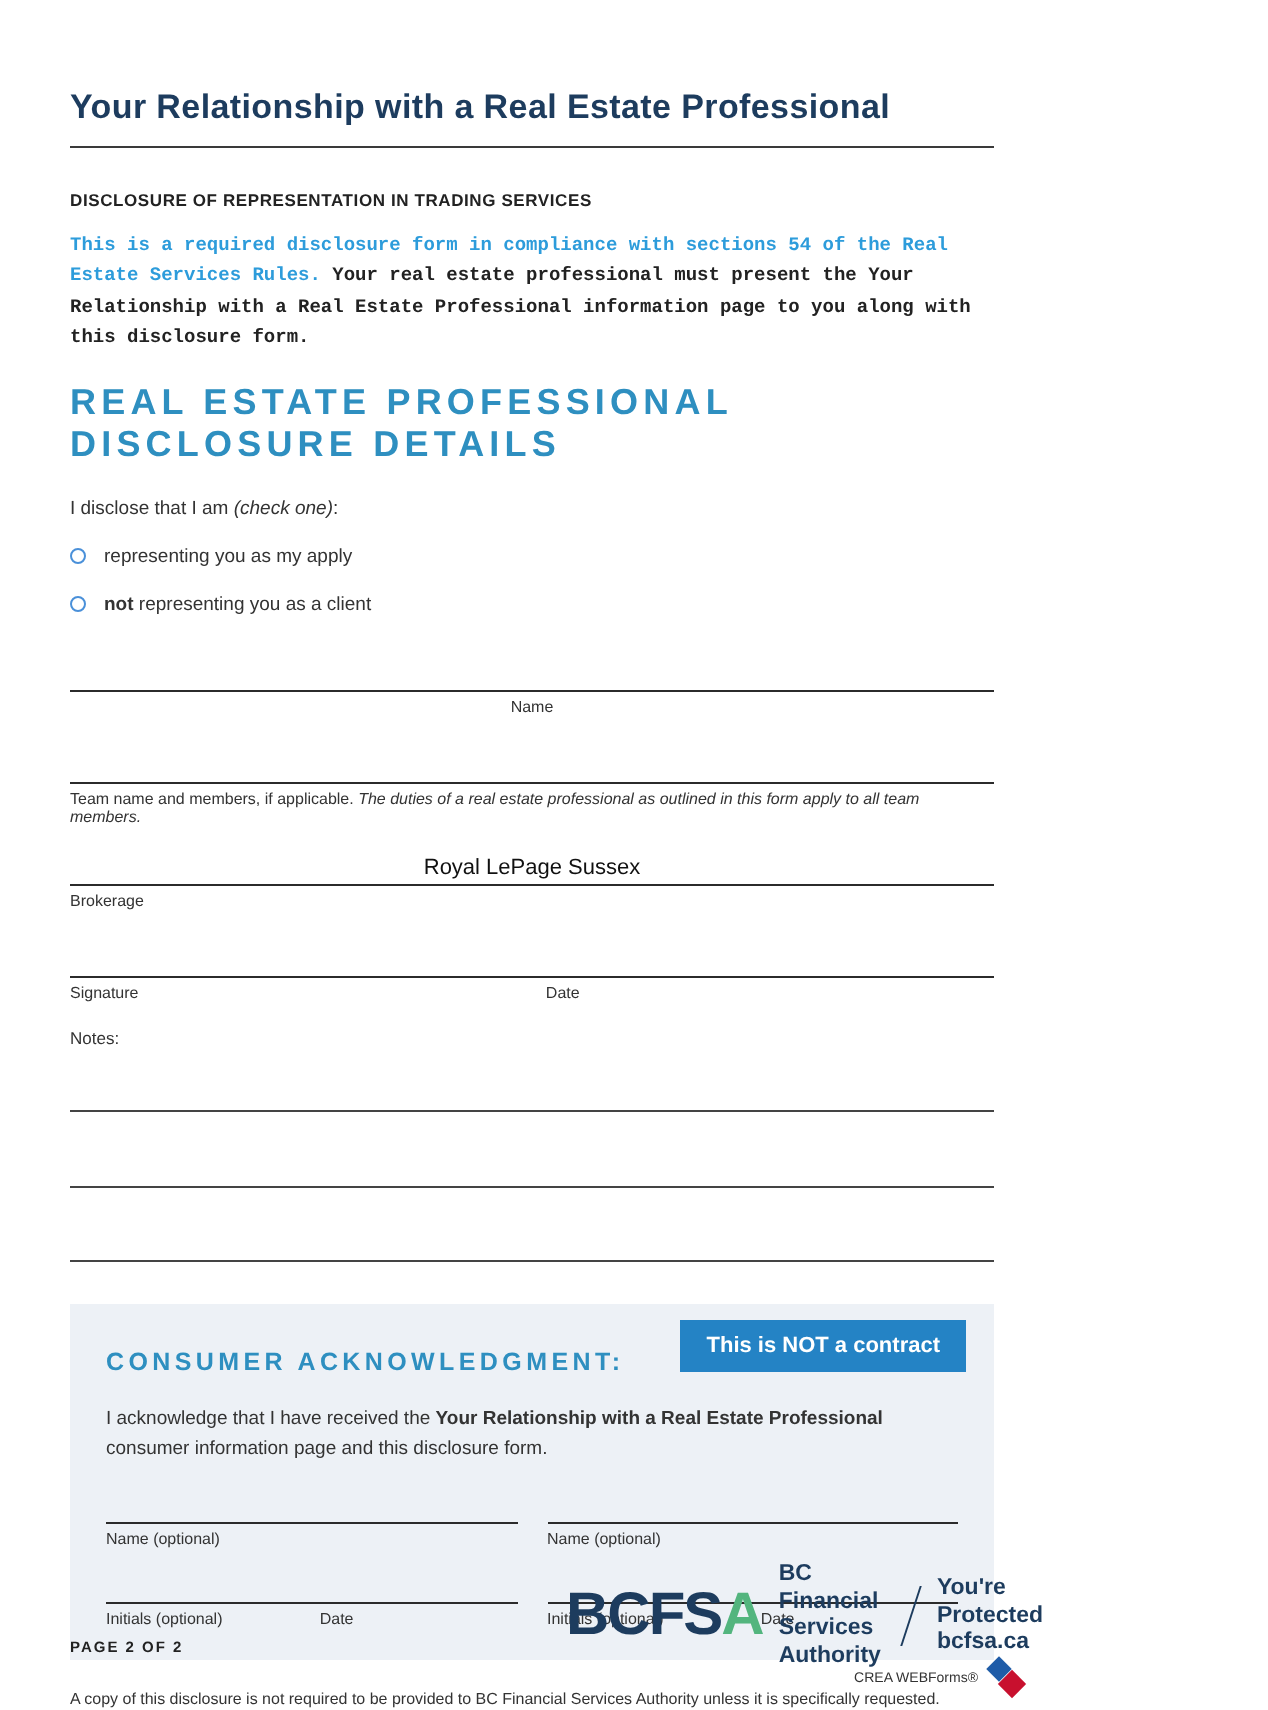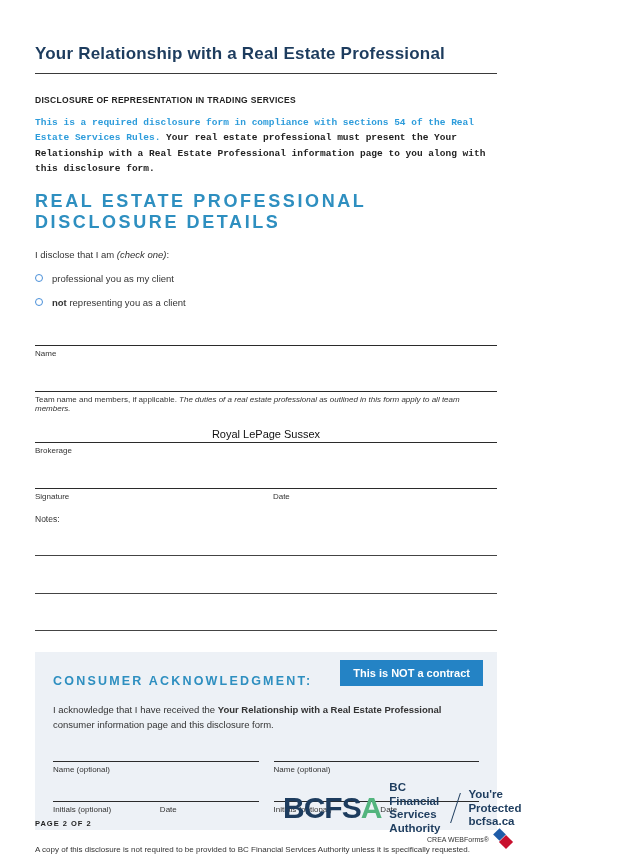--- a/index.html
+++ b/index.html
@@ -21,21 +21,21 @@
   .intro{margin-top:10px;font-size:9.5px;font-weight:bold;line-height:1.62;color:#222;font-family:Liberation Mono, monospace;}
   .intro .blue{color:var(--link-blue);}
   .section-heading{margin-top:14px;font-size:18px;font-weight:bold;letter-spacing:2.6px;color:var(--teal-heading);}
   .prompt{margin-top:16px;font-size:9.5px;color:#333;}
   .prompt .it{font-style:italic;}
   .option{margin-top:13px;display:flex;align-items:center;font-size:9.5px;color:#333;}
   .radio{width:8px;height:8px;border:1.5px solid #4a90d9;border-radius:50%;margin-right:9px;flex:0 0 auto;background:#fff;cursor:pointer;}
   .option .b{font-weight:bold;}
   .field{border-top:1px solid var(--line);padding-top:3px;font-size:8px;color:#333;}
   .field .it{font-style:italic;}
-  .f-name{margin-top:37px;}
+  .f-name{margin-top:37px;text-align:center;}
   .f-team{margin-top:33px;}
   .brokerage-value{margin-top:15px;text-align:center;font-size:11px;color:#111;}
   .f-brokerage{margin-top:2px;}
   .f-sig{margin-top:33px;display:flex;}
   .f-sig .sig-label{width:51.5%;}
   .notes-label{margin-top:13px;font-size:8.5px;color:#333;}
   .note-line{border-bottom:1px solid #444;}
   .nl1{height:32px;}
   .nl2{height:38px;}
   .nl3{height:37px;}
@@ -79,21 +79,21 @@
   </div>
 
   <div class="section-heading">REAL ESTATE PROFESSIONAL DISCLOSURE DETAILS</div>
 
   <div class="prompt">
     <span>I disclose that I am </span><span class="it">(check one)</span><span>:</span>
   </div>
 
   <div class="option">
     <span class="radio"></span>
-    <span><span>professional you as my client</span></span>
+    <span><span>representing you as my apply</span></span>
   </div>
 
   <div class="option">
     <span class="radio"></span>
     <span><span class="b">not</span><span> representing you as a client</span></span>
   </div>
 
   <div class="field f-name">
     <span>Name</span>
   </div>

